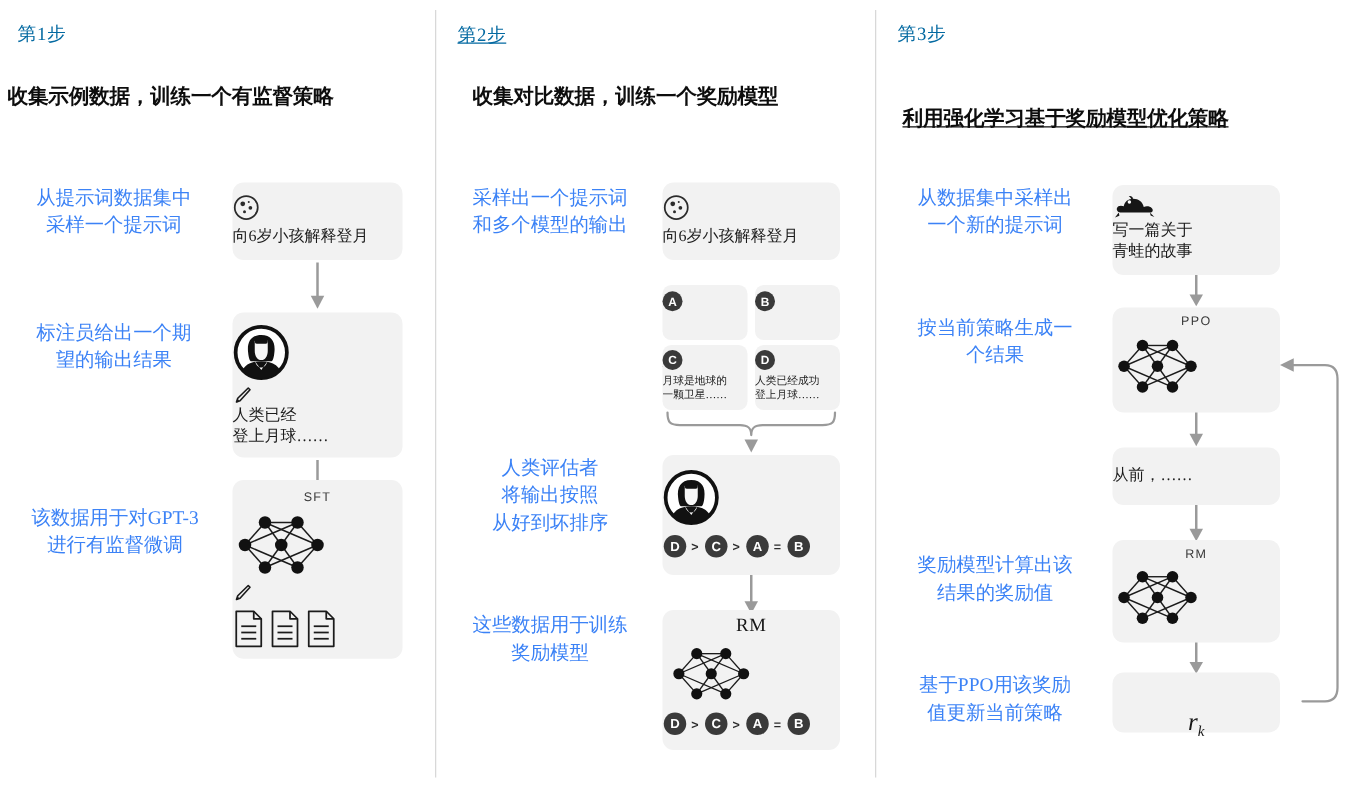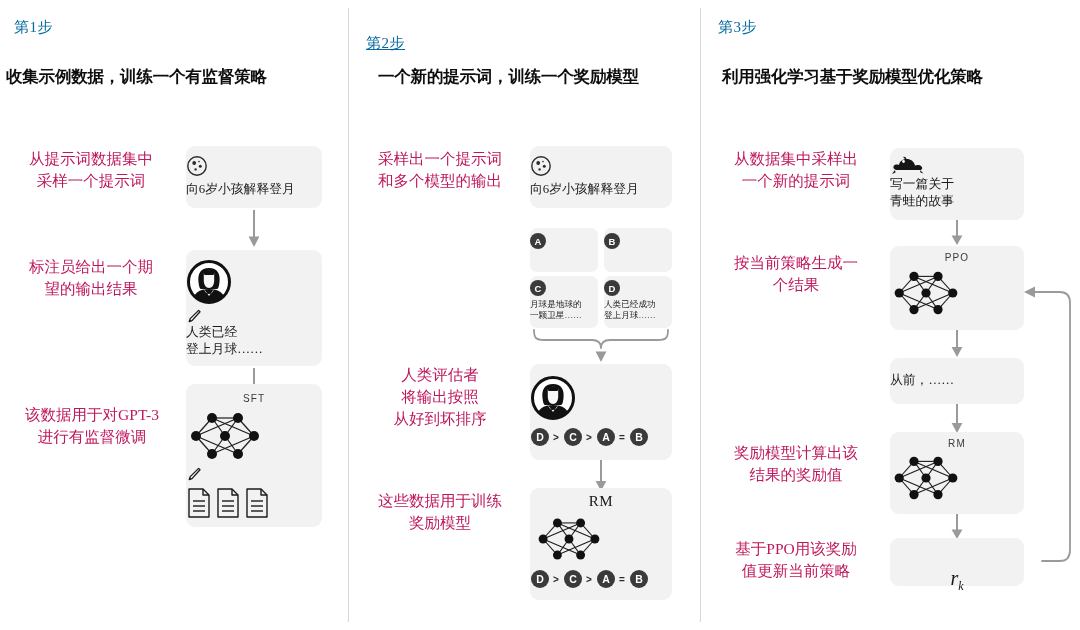--- a/index.html
+++ b/index.html
@@ -34,21 +34,21 @@
     position: absolute;
     font-family: "Liberation Sans", "DejaVu Sans", sans-serif;
     font-size: 16.5px; font-weight: bold; color: #0d0d0d;
     letter-spacing: -0.2px; white-space: nowrap;
   }
 
   
   .caption {
     position: absolute;
     font-family: "Liberation Serif", "DejaVu Serif", serif;
-    font-size: 15.5px; color: #be185d; text-align: center;
+    font-size: 15.5px; color: #3b82f6; text-align: center;
     line-height: 1.42; white-space: pre-line;
   }
 
   
   .card {
     position: absolute;
     background: #f2f2f2;
     border-radius: 9px;
   }
   .card.small { border-radius: 7px; }
@@ -209,22 +209,22 @@
               <line x1="65" y1="19" x2="77" y2="19"></line>
               <line x1="65" y1="24" x2="77" y2="24"></line>
           </g>
         </svg>
       </div>
     </div>
   </div>
 
   <div class="col" id="col2">
 
-    <div class="step-label" style="left:18px; top:34px;text-decoration:underline;">第2步</div>
-    <div class="step-title" style="left:30px; top:66px;">一个新的提示词，训练一个奖励模型</div>
+    <div class="step-label" style="left:18px; top:19px;text-decoration:underline;">第2步</div>
+    <div class="step-title" style="left:30px; top:66px;">收集对比数据，训练一个奖励模型</div>
 
     <div class="caption" style="left:6px; top:148px; width:172px;">采样出一个提示词
 和多个模型的输出</div>
     <div class="caption" style="left:14px; top:364px; width:156px;">人类评估者
 将输出按照
 从好到坏排序</div>
     <div class="caption" style="left:4px; top:490px; width:176px;">这些数据用于训练
 奖励模型</div>
 
     <div class="card" style="left:182px; top:146px; width:142px; height:62px;">
@@ -376,21 +376,21 @@
           <circle cx="109" cy="11" r="9" fill="#3a3a3a"></circle>
           <text x="109" y="14.7" font-family="Liberation Sans, sans-serif" font-size="10.5" font-weight="bold" fill="#fff" text-anchor="middle">B</text>
         </svg>
       </div>
     </div>
   </div>
 
   <div class="col" id="col3">
 
     <div class="step-label" style="left:18px; top:18px;">第3步</div>
-    <div class="step-title" style="left:22px; top:66px;">利用强化学习基于奖励模型优化策略</div>
+    <div class="step-title" style="left:22px; top:84px;text-decoration:underline;">利用强化学习基于奖励模型优化策略</div>
 
     <div class="caption" style="left:8px; top:148px; width:176px;">从数据集中采样出
 一个新的提示词</div>
     <div class="caption" style="left:8px; top:252px; width:176px;">按当前策略生成一
 个结果</div>
     <div class="caption" style="left:8px; top:442px; width:176px;">奖励模型计算出该
 结果的奖励值</div>
     <div class="caption" style="left:8px; top:538px; width:176px;">基于PPO用该奖励
 值更新当前策略</div>
 

